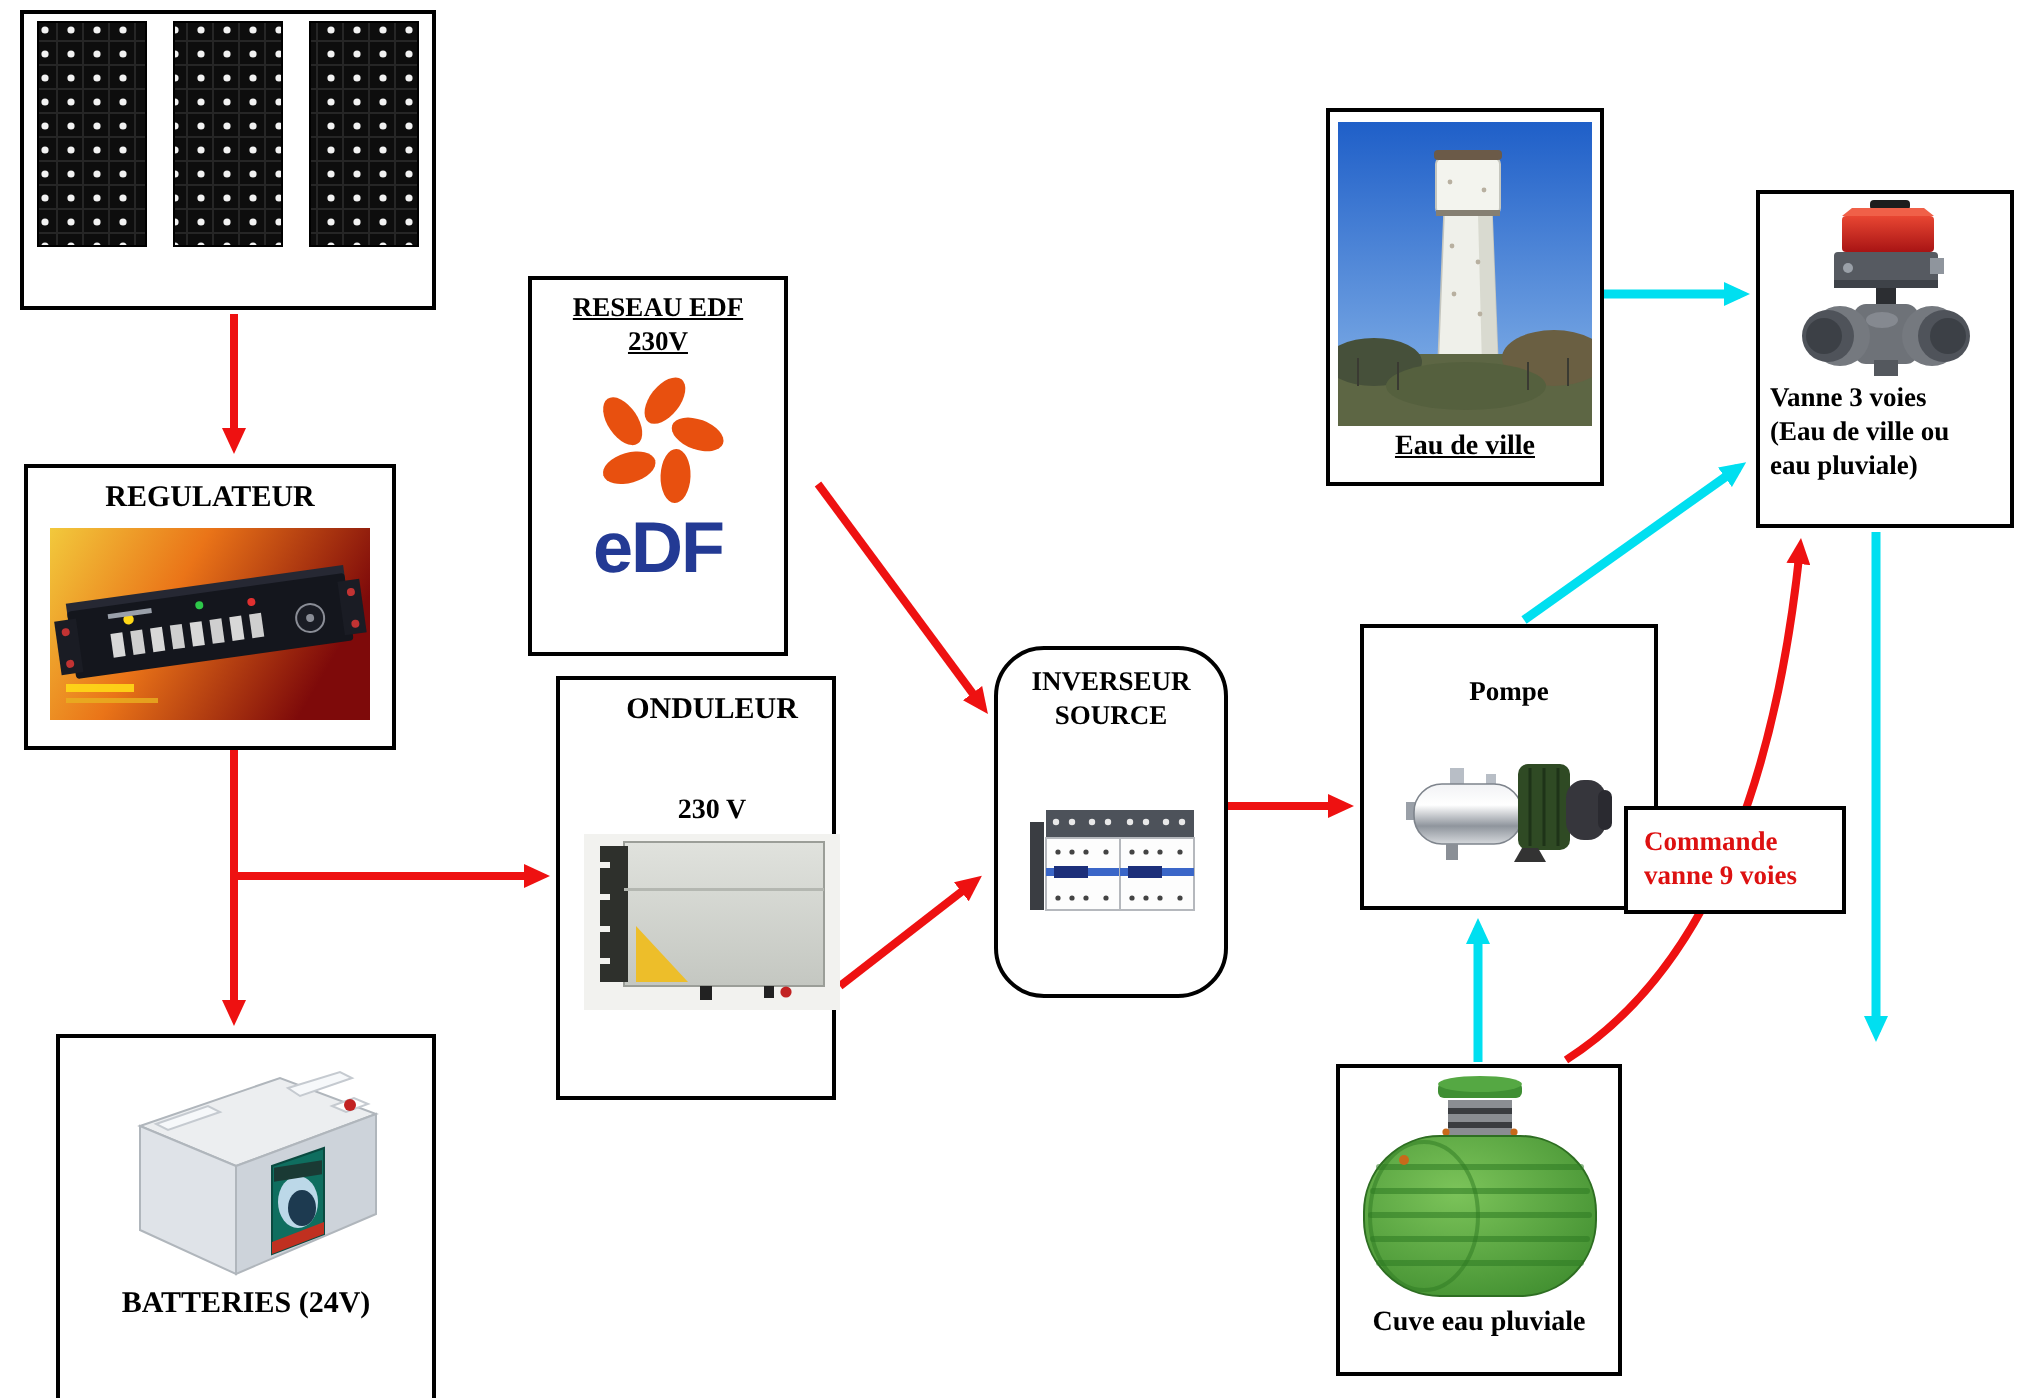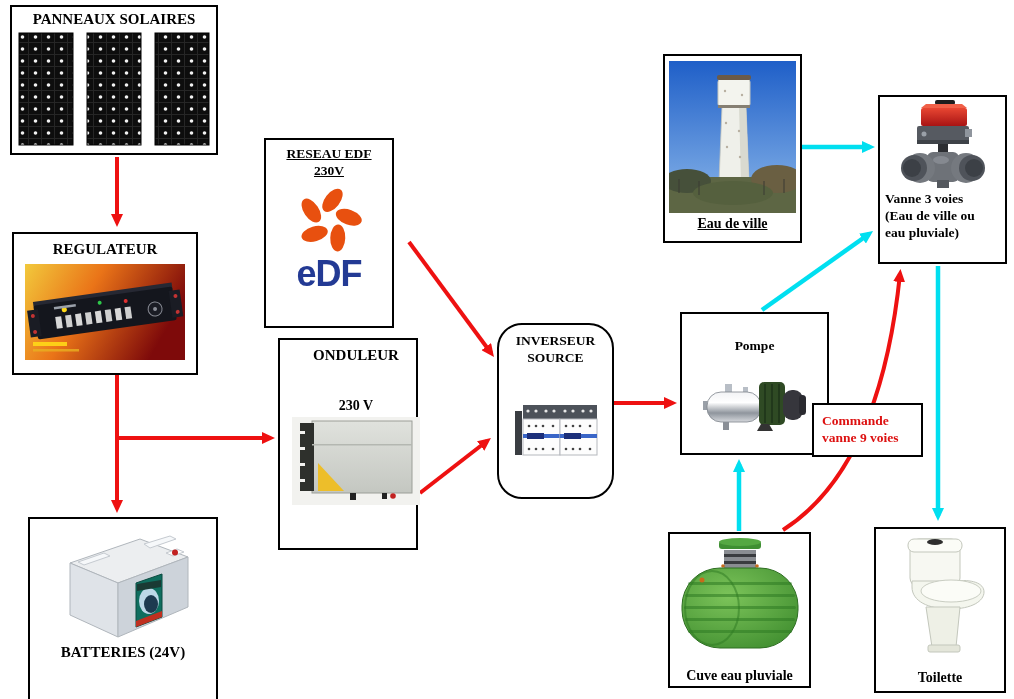--- a/index.html
+++ b/index.html
@@ -41,21 +41,21 @@
   #box-pompe .node-label{margin-top:5px;}
   #box-pompe .illus{margin-top:13px;}
   #box-vanne{left:878px;top:95px;width:129px;height:169px;}
   #box-vanne .illus{margin-top:3px;}
   #box-vanne .node-label{align-self:flex-start;text-align:left;padding-left:5px;margin-top:1px;}
   #box-commande{left:812px;top:403px;width:111px;height:54px;justify-content:center;}
   #box-commande .node-label{align-self:flex-start;text-align:left;padding-left:8px;
       color:var(--command-text,#dd1111);}
   #box-cuve{left:668px;top:532px;width:143px;height:156px;}
   #box-cuve .illus{margin-top:4px;}
-  #box-cuve .node-label{margin-top:15px;font-size:14px;}
+  #box-cuve .node-label{margin-top:1px;font-size:14px;}
   #box-toilette{left:874px;top:527px;width:132px;height:166px;justify-content:space-between;}
   #box-toilette .illus{margin-top:4px;}
   #box-toilette .node-label{margin-bottom:5px;font-size:14px;}
   .edf-logo-text{font-family:"Liberation Sans",sans-serif;font-weight:bold;
       fill:var(--edf-blue,#233a94);letter-spacing:-1px;}
 </style>
 </head>
 <body>
 
 <div class="canvas">
@@ -82,21 +82,20 @@
     <line class="flow-electric" x1="420" y1="493" x2="487" y2="441" marker-end="url(#ah-r)"></line>
     <line class="flow-electric" x1="614" y1="403" x2="672" y2="403" marker-end="url(#ah-r)"></line>
     <path class="flow-electric" d="M783,530 Q880,468 900,274" marker-end="url(#ah-r)"></path>
     <line class="flow-water" x1="802" y1="147" x2="870" y2="147" marker-end="url(#ah-c)"></line>
     <line class="flow-water" x1="762" y1="310" x2="869" y2="234" marker-end="url(#ah-c)"></line>
     <line class="flow-water" x1="739" y1="531" x2="739" y2="464" marker-end="url(#ah-c)"></line>
     <line class="flow-water" x1="938" y1="266" x2="938" y2="516" marker-end="url(#ah-c)"></line>
   </svg>
 
   <div class="node" id="box-panneaux">
-    <div class="node-label lg">PANNEAUX SOLAIRES</div>
     <svg class="illus" width="196" height="116" viewBox="0 0 196 116">
       <rect x="3" y="2" width="54" height="112" fill="url(#pvcell)" stroke="#000"></rect>
       <rect x="71" y="2" width="54" height="112" fill="url(#pvcell)" stroke="#000"></rect>
       <rect x="139" y="2" width="54" height="112" fill="url(#pvcell)" stroke="#000"></rect>
     </svg>
   </div>
 
   <div class="node" id="box-regulateur">
     <div class="node-label lg">REGULATEUR</div>
     <svg class="illus" width="160" height="96" viewBox="0 0 160 96">
@@ -354,26 +353,14 @@
       <rect x="9" y="56" width="110" height="3" rx="1.5" fill="#2e7a22" opacity="0.55"></rect>
       <rect x="8" y="68" width="112" height="3" rx="1.5" fill="#2e7a22" opacity="0.55"></rect>
       <rect x="9" y="80" width="110" height="3" rx="1.5" fill="#2e7a22" opacity="0.55"></rect>
       <rect x="12" y="92" width="104" height="3" rx="1.5" fill="#2e7a22" opacity="0.55"></rect>
       <ellipse cx="36" cy="70" rx="27" ry="37" fill="none" stroke="#2e7a22" stroke-width="2" opacity="0.5"></ellipse>
       <circle cx="26" cy="42" r="2.5" fill="#c86a1a"></circle>
     </svg>
     <div class="node-label">Cuve eau pluviale</div>
   </div>
 
-  <div class="node" id="box-toilette">
-    <svg class="illus" width="104" height="126" viewBox="0 0 104 126">
-      <rect x="22" y="6" width="50" height="48" rx="9" fill="#f7f8f2" stroke="#c3c7bc"></rect>
-      <rect x="20" y="6" width="54" height="13" rx="6" fill="#fbfcf7" stroke="#c3c7bc"></rect>
-      <ellipse cx="47" cy="9" rx="8" ry="3" fill="#2e2e2e"></ellipse>
-      <path d="M24,54 C24,68 40,76 62,76 C84,76 96,68 96,59 C96,50 84,46 66,48 L24,48 Z" fill="#f4f6ee" stroke="#c3c7bc"></path>
-      <ellipse cx="63" cy="58" rx="30" ry="11" fill="#fbfcf7" stroke="#c9cdc2"></ellipse>
-      <path d="M38,74 L72,74 L68,114 L44,114 Z" fill="#eef0e6" stroke="#c3c7bc"></path>
-      <rect x="40" y="112" width="32" height="7" rx="2" fill="#e4e6da" stroke="#c3c7bc"></rect>
-    </svg>
-    <div class="node-label">Toilette</div>
-  </div>
 
 </div>
 
 </body></html>

